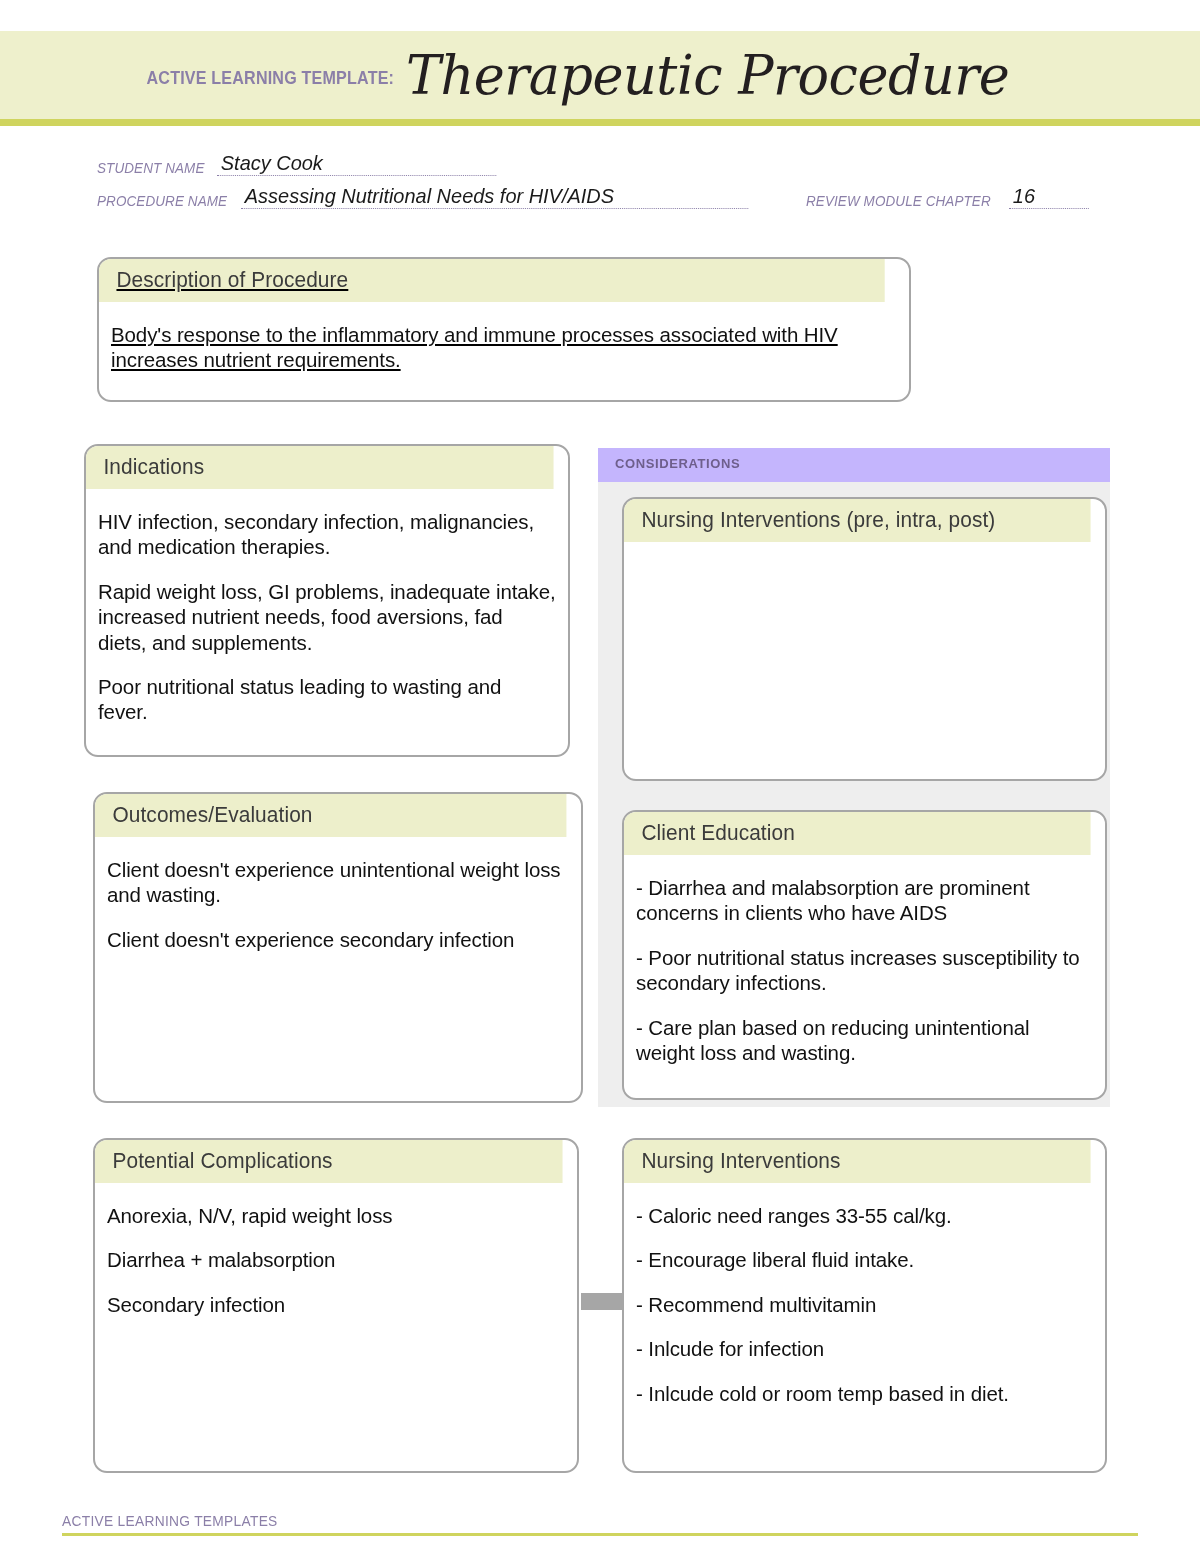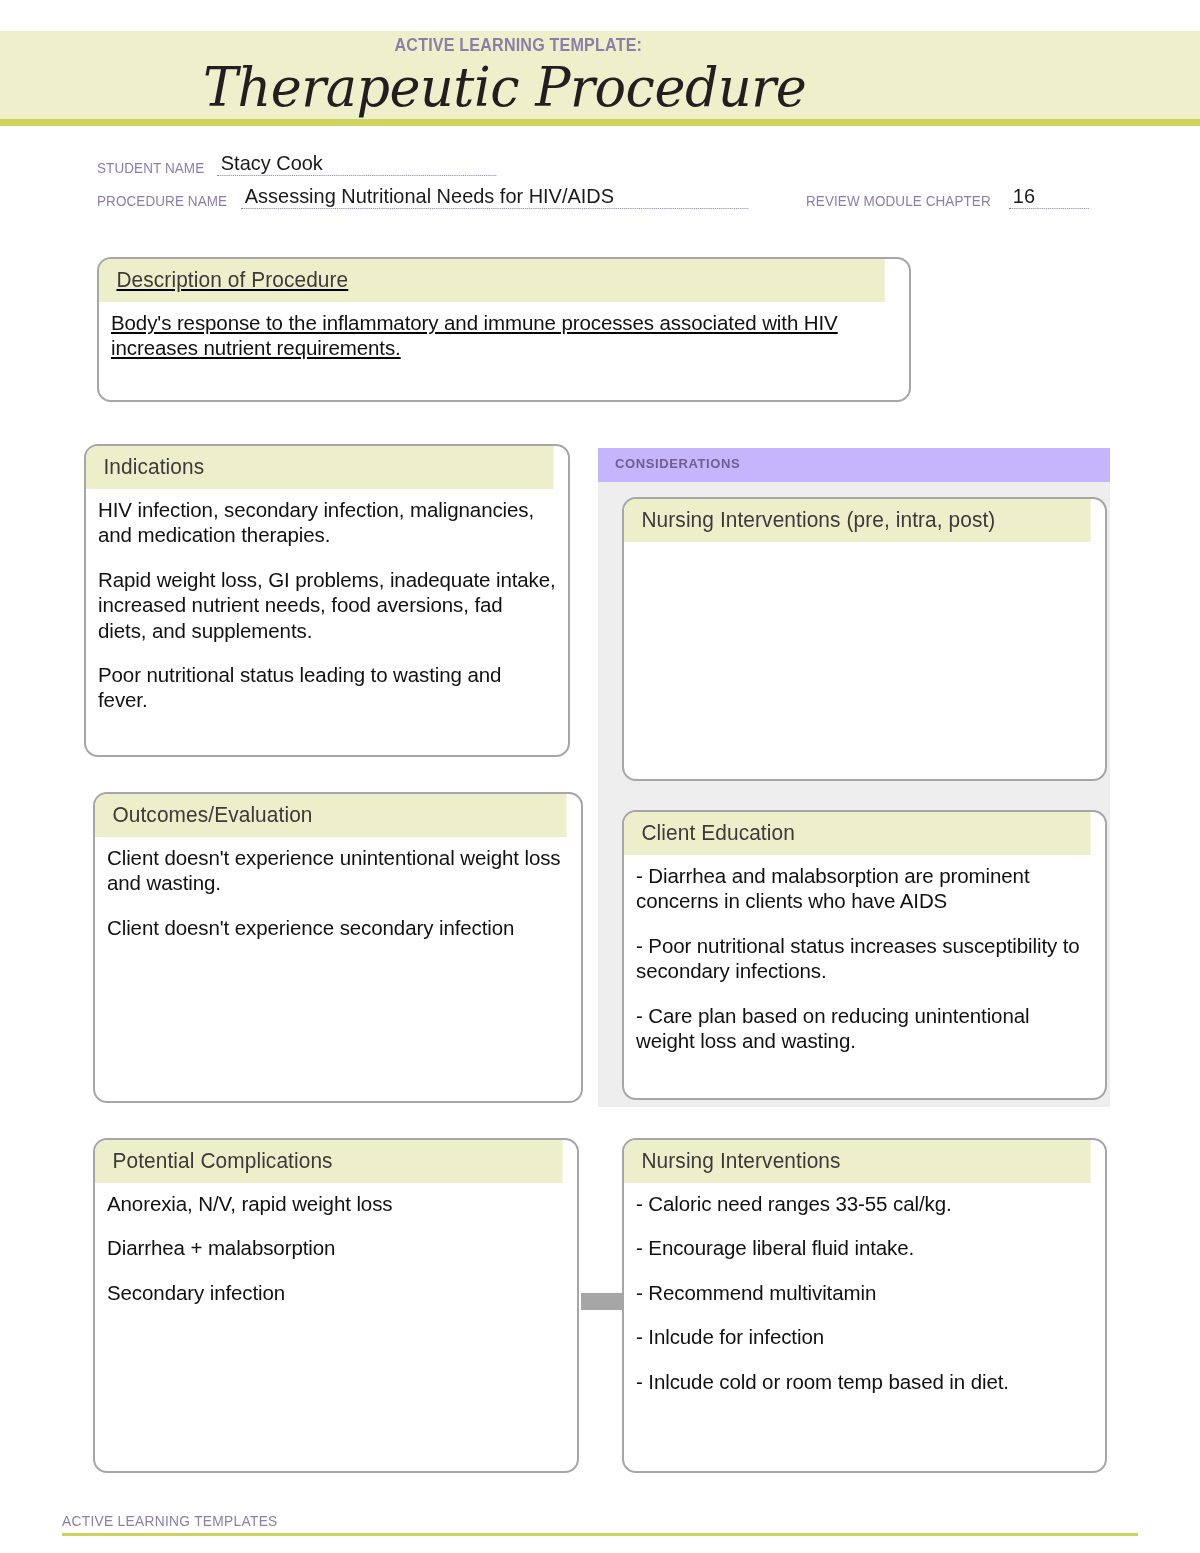--- a/index.html
+++ b/index.html
@@ -19,21 +19,20 @@
   .header-band {
     position: absolute;
     left: 0; top: 31px;
     width: 1200px; height: 88px;
     background: #eef0cc;
     display: flex;
     align-items: center;
     justify-content: flex-end;
     padding-right: 172px;
     box-sizing: border-box;
-    flex-direction: column;
   }
   .header-eyebrow {
     font-size: 17.5px;
     font-weight: bold;
     letter-spacing: 0.2px;
     color: #8b7fa8;
     font-family: "Liberation Sans", sans-serif;
     transform: scaleX(0.92);
     transform-origin: right center;
     white-space: nowrap;
@@ -60,20 +59,21 @@
   
   .form-area {
     position: absolute;
     left: 97px; top: 152px;
     width: 1010px;
   }
   .form-row {
     position: relative;
     height: 33px;
     white-space: nowrap;
+    font-style: italic;
   }
   .form-label {
     font-size: 14.5px;
     color: #8b7fa8;
     font-family: "Liberation Sans", sans-serif;
     letter-spacing: 0.1px;
     transform: scaleX(0.93);
     display: inline-block;
     transform-origin: left center;
     vertical-align: bottom;
@@ -118,21 +118,21 @@
   }
   .card-body {
     padding: 8px 12px 8px 12px;
     font-size: 20.5px;
     line-height: 1.24;
     color: #111111;
     font-family: "Liberation Sans", sans-serif;
     letter-spacing: -0.1px;
   }
   .card-body p {
-    margin: 0 0 19px 0;
+    margin: 12px 0 19px 0;
   }
   .card-body p:last-child { margin-bottom: 0; }
 
   
   #card-description { left: 97px;  top: 257px;  width: 814px; height: 145px; text-decoration: underline; }
   #card-indications { left: 84px;  top: 444px;  width: 486px;  height: 313px; }
   #card-outcomes    { left: 93px;  top: 792px;  width: 490px;  height: 311px; }
   #card-complications { left: 93px; top: 1138px; width: 486px; height: 335px; }
   #card-nursing-pre { left: 622px; top: 497px;  width: 485px;  height: 284px; }
   #card-education   { left: 622px; top: 810px;  width: 485px;  height: 290px; }

